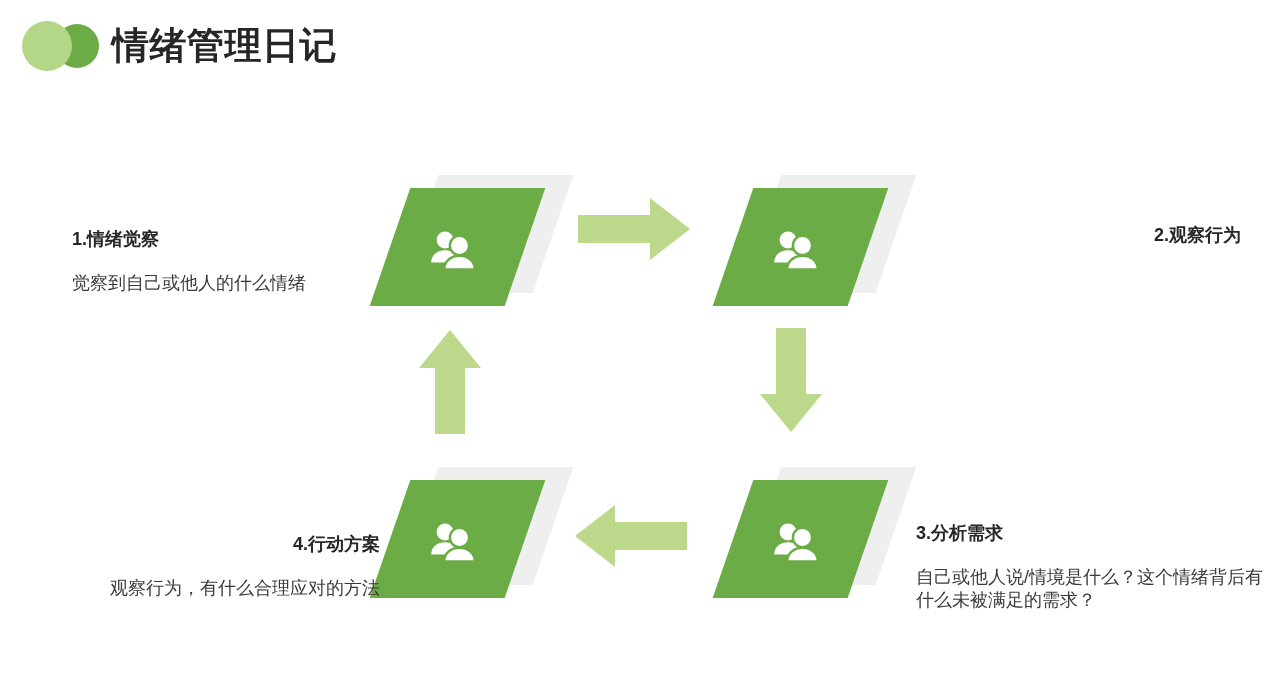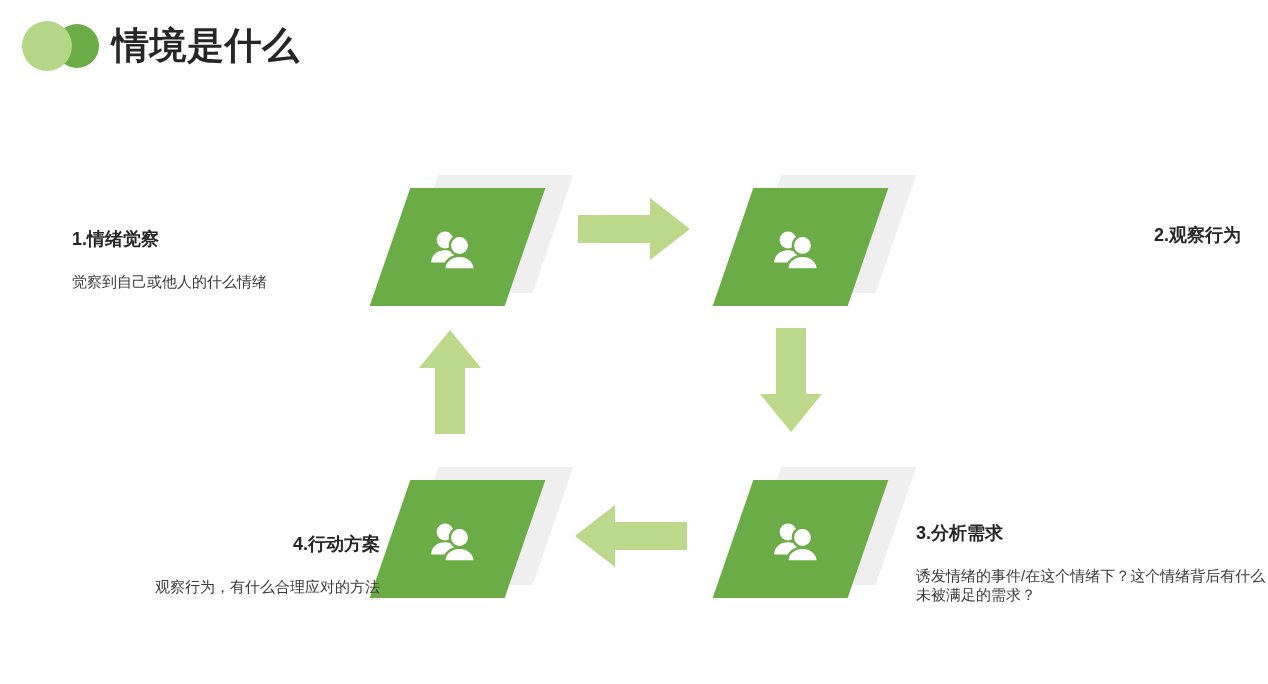--- a/index.html
+++ b/index.html
@@ -122,40 +122,40 @@
     line-height: 1.28;
   }
   .txt .t-title {
     font-size: 18px;
     font-weight: bold;
     color: #262626;
     margin-bottom: 1px;
     white-space: nowrap;
   }
   .txt .t-body {
-    font-size: 15px;
+    font-size: 18px;
     font-weight: normal;
     color: #3a3a3a;
     margin-top: 21px;
   }
 
   .txt-1 { left: 72px;  top: 228px; width: 300px; }
   .txt-2 { left: 896px; top: 224px; width: 345px; text-align: right; }
   .txt-3 { left: 916px; top: 522px; width: 350px; }
   .txt-4 { left: 80px;  top: 533px; width: 300px; z-index: 5; text-align: right; }
 </style>
 </head>
 <body>
 
 <div class="header">
   <div class="logo">
     <div class="circle-back"></div>
     <div class="circle-front"></div>
   </div>
-  <div class="page-title">情境是什么</div>
+  <div class="page-title">情绪管理日记</div>
 </div>
 
 <div class="diagram">
 
   <div class="node node-1">
     <div class="shadow-shape"></div>
     <div class="main-shape"></div>
     <div class="node-icon">
       <svg width="54" height="42" viewBox="0 0 54 42">
         <circle cx="17" cy="11" r="8.4" fill="#ffffff"></circle>
@@ -233,21 +233,21 @@
     <div class="t-title">1.情绪觉察</div>
     <div class="t-body">觉察到自己或他人的什么情绪</div>
   </div>
 
   <div class="txt txt-2">
     <div class="t-title">2.观察行为</div>
   </div>
 
   <div class="txt txt-3">
     <div class="t-title">3.分析需求</div>
-    <div class="t-body">诱发情绪的事件/在这个情绪下？这个情绪背后有什么未被满足的需求？</div>
+    <div class="t-body">自己或他人说/情境是什么？这个情绪背后有什么未被满足的需求？</div>
   </div>
 
   <div class="txt txt-4">
     <div class="t-title">4.行动方案</div>
     <div class="t-body">观察行为，有什么合理应对的方法</div>
   </div>
 
 </div>
 
 </body></html>

